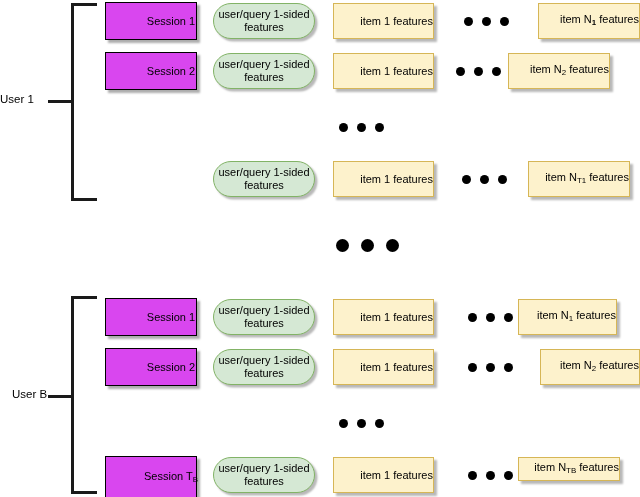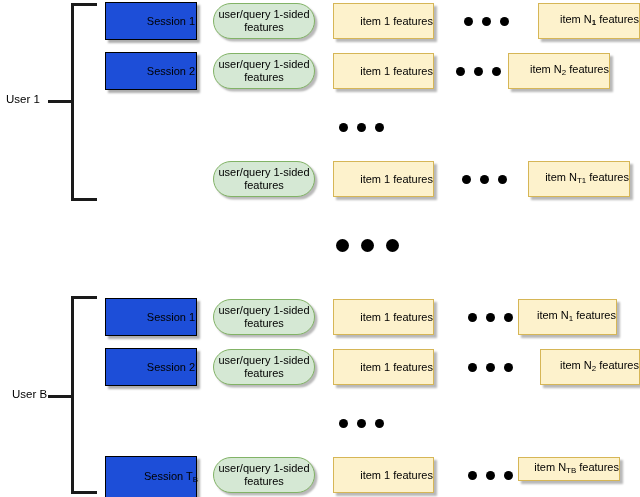--- a/index.html
+++ b/index.html
@@ -28,21 +28,21 @@
     justify-content: center;
     text-align: center;
     font-size: 11px;
     line-height: 13px;
     color: #000000;
     border-width: 1px;
     border-style: solid;
     white-space: nowrap;
   }
   .box.session {
-    background: #1d4ed8;
+    background: #d946ef;
     border-color: #000000;
     border-width: 1.6px;
     box-shadow: 2.5px 2.5px 2px rgba(0,0,0,0.32);
     padding-left: 40px;
   }
   .box.green {
     background: #d5e8d4;
     border-color: #82b366;
     box-shadow: 2.5px 2.5px 2px rgba(0,0,0,0.28);
     white-space: normal;
@@ -111,21 +111,21 @@
     font-size: 0.72em;
     vertical-align: -0.25em;
   }
   .bold-sub sub { font-weight: bold; }
 </style>
 </head>
 <body>
 
 <div id="canvas">
 
-  <div class="user-label" style="left:6px; top:93px;">
+  <div class="user-label" style="left:0; top:93px;">
     <span>User 1</span>
   </div>
   <div class="connector" style="left:48px; top:100px; width:26px;"></div>
   <div class="bracket" style="left:71px; top:3px; width:29px; height:198px;">
     <div class="vbar"></div>
     <div class="top-arm"></div>
     <div class="bot-arm"></div>
   </div>
 
   <div class="box session" style="left:105px; top:2px; width:92px; height:38px;">

